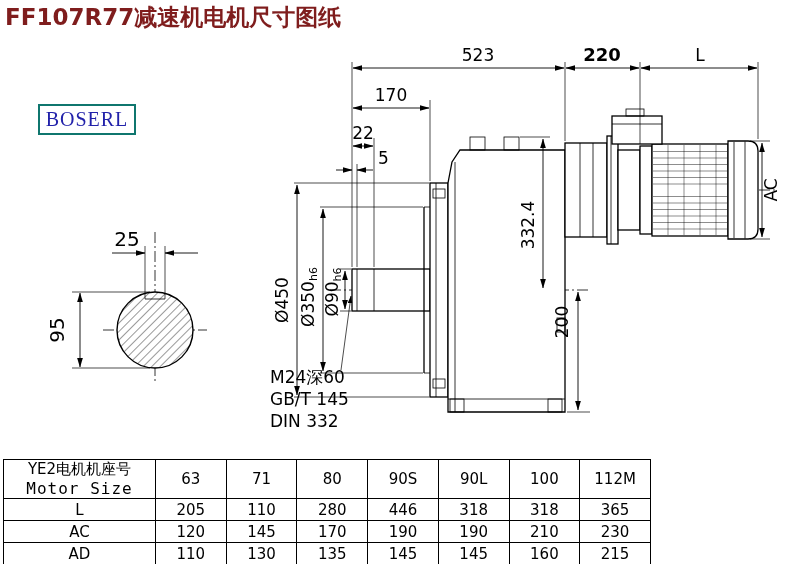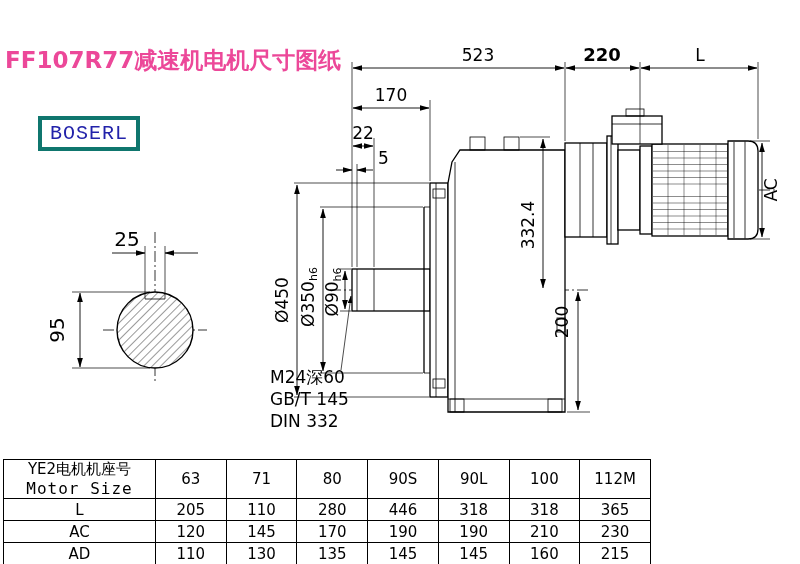--- a/index.html
+++ b/index.html
@@ -1,22 +1,22 @@
 <!DOCTYPE html>
 <html><head>
 <meta charset="utf-8">
 <style>
   html,body{margin:0;padding:0;background:#fff;}
   .page{position:relative;width:800px;height:564px;background:#fff;overflow:hidden;
         font-family:"DejaVu Sans",sans-serif;color:#000;}
-  .title{position:absolute;left:5px;top:2px;font-size:23px;font-weight:bold;color:#ec4899;
-         font-family:"DejaVu Sans",sans-serif;white-space:nowrap;margin-top:43px;}
-  .logo{position:absolute;left:38px;top:104px;width:94px;height:27px;border:4px solid #0f766e;
+  .title{position:absolute;left:5px;top:2px;font-size:23px;font-weight:bold;color:#7f1d1d;
+         font-family:"DejaVu Sans",sans-serif;white-space:nowrap;}
+  .logo{position:absolute;left:38px;top:104px;width:94px;height:27px;border:2px solid #0f766e;
         display:flex;align-items:center;justify-content:center;
-        font-family:Liberation Mono, monospace;font-size:20px;color:#2222aa;letter-spacing:1px;margin-top:12px;}
+        font-family:Liberation Serif, serif;font-size:20px;color:#2222aa;letter-spacing:1px;}
   svg.drawing{position:absolute;left:0;top:0;}
 
   
   .o{stroke:#000;stroke-width:1.3;fill:#fff;}
   .oi{stroke:#000;stroke-width:0.8;fill:none;}
   .fin{stroke:#000;stroke-width:0.45;}
   .dl{stroke:#000;stroke-width:0.9;fill:none;}
   .xl{stroke:#000;stroke-width:0.7;fill:none;}
   .cl{stroke:#000;stroke-width:0.8;stroke-dasharray:11 3 2 3;fill:none;}
   text.t{font-family:"DejaVu Sans",sans-serif;font-size:17px;fill:#000;}

